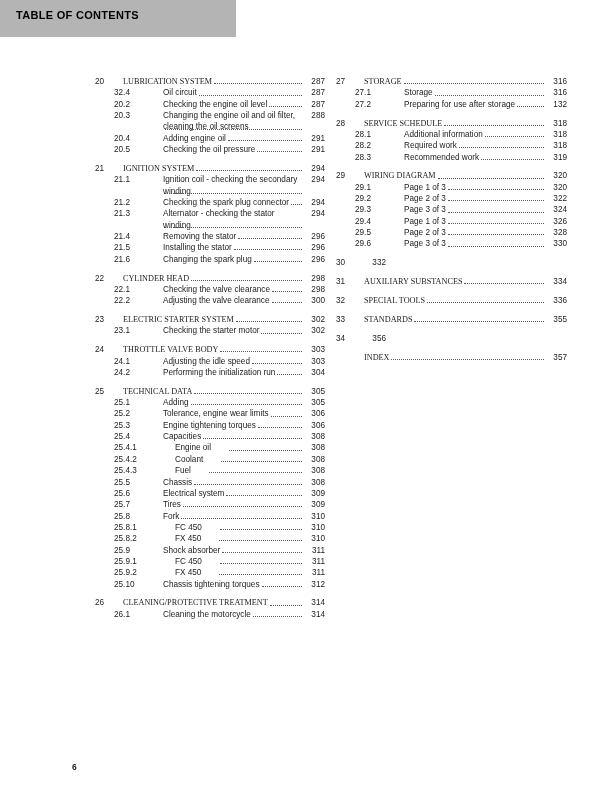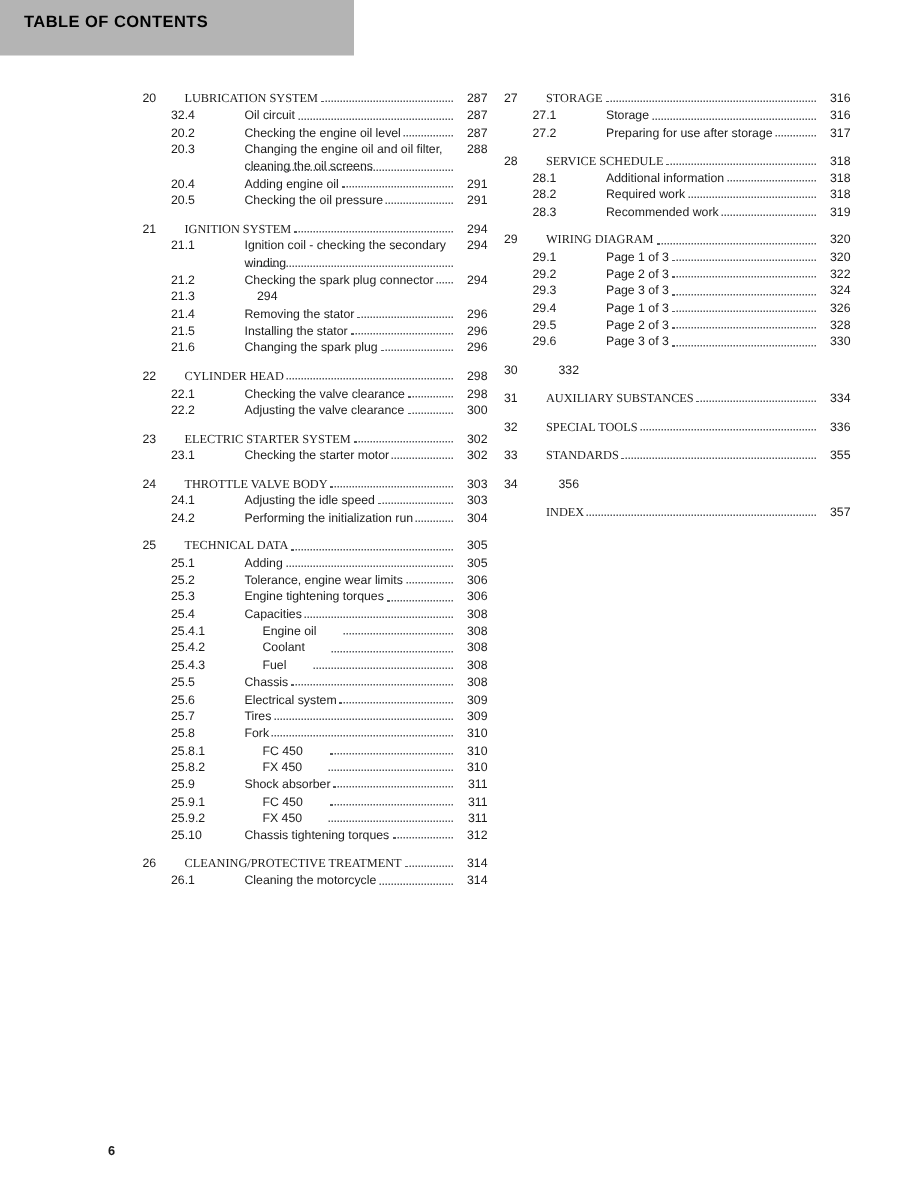--- a/index.html
+++ b/index.html
@@ -58,21 +58,21 @@
     align-items: flex-start;
     font-size: 8.2px;
     line-height: 11.35px;
     color: #1b1b1b;
     white-space: nowrap;
   }
   .toc-entry.lvl1 {
     margin-top: 7.5px;
   }
   .toc-entry.lvl1:first-child {
-    margin-top: 0;
+    margin-top: 16px;
   }
 
   .num {
     flex: 0 0 auto;
     text-align: left;
   }
   .toc-entry.lvl1 > .num { width: 28px; padding-left: 0px; }
   .toc-entry.lvl2 > .num { width: 49px; padding-left: 19px; }
   .toc-entry.lvl3 > .num { width: 49px; padding-left: 19px; }
 
@@ -214,20 +214,24 @@
       <div class="toc-entry lvl2 wrapped">
         <span class="num">21.2</span>
         <span class="title-wrap">
           <span class="title">Checking the spark plug connector</span>
           <span class="leader"></span>
         </span>
         <span class="page">294</span>
       </div>
       <div class="toc-entry lvl2 wrapped">
         <span class="num">21.3</span>
+        <span class="title-wrap">
+          <span class="title">Alternator - checking the stator winding</span>
+          <span class="leader"></span>
+        </span>
         <span class="page">294</span>
       </div>
       <div class="toc-entry lvl2">
         <span class="num">21.4</span>
         <span class="title-wrap">
           <span class="title">Removing the stator</span>
           <span class="leader"></span>
         </span>
         <span class="page">296</span>
       </div>
@@ -488,21 +492,21 @@
           <span class="leader"></span>
         </span>
         <span class="page">316</span>
       </div>
       <div class="toc-entry lvl2">
         <span class="num">27.2</span>
         <span class="title-wrap">
           <span class="title">Preparing for use after storage</span>
           <span class="leader"></span>
         </span>
-        <span class="page">317</span>
+        <span class="page">132</span>
       </div>
       <div class="toc-entry lvl1">
         <span class="num">28</span>
         <span class="title-wrap">
           <span class="title">SERVICE SCHEDULE</span>
           <span class="leader"></span>
         </span>
         <span class="page">318</span>
       </div>
       <div class="toc-entry lvl2">

